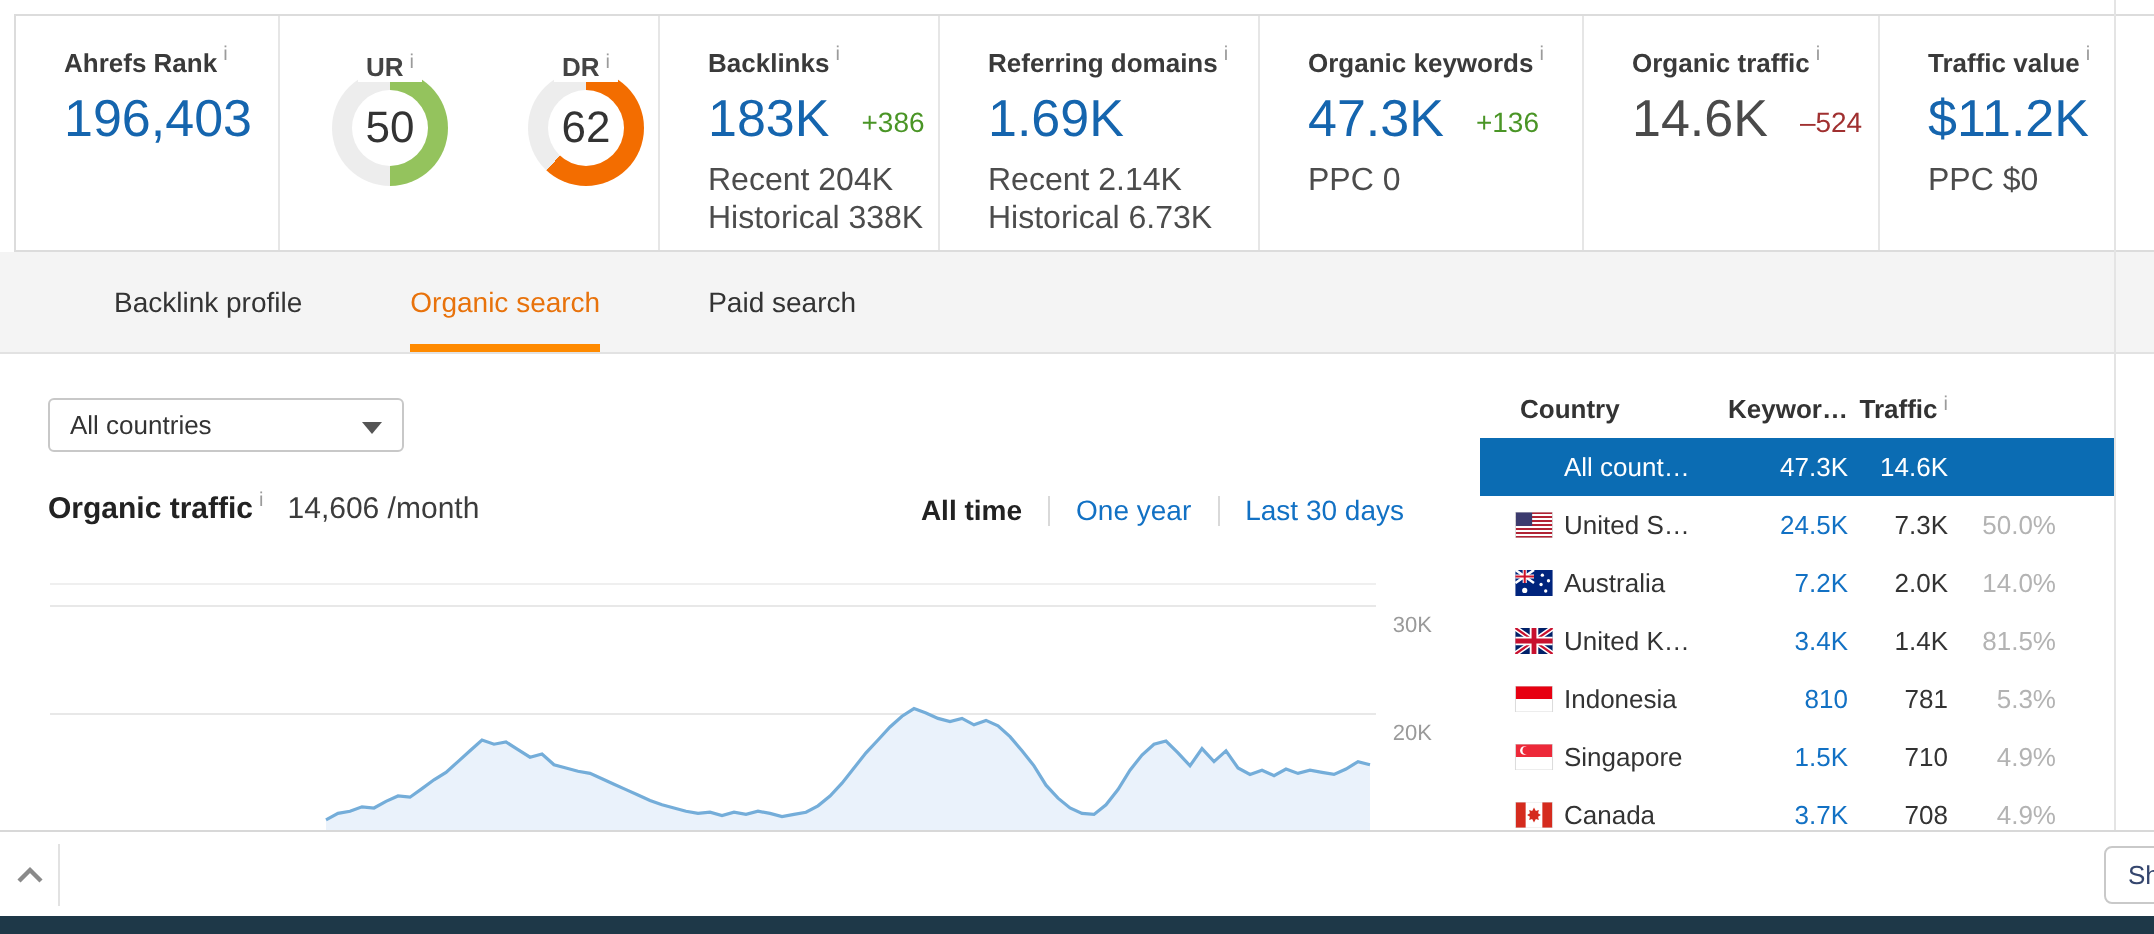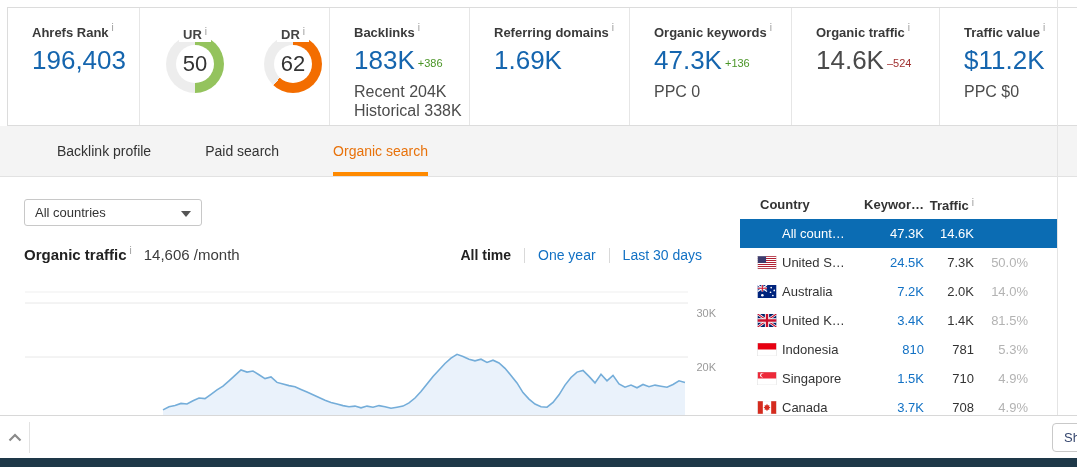--- a/index.html
+++ b/index.html
@@ -12,21 +12,21 @@
   .cards { position:absolute; top:7px; left:7px; right:0; height:119px;
     background:#fff; border-top:1px solid #dcdcdc; border-bottom:1px solid #dcdcdc;
     border-left:1px solid #dcdcdc; display:flex; }
   .card { padding:14px 0 0 24px; }
   .card + .card { border-left:1px solid #e6e6e6; }
   .c1{width:131px;} .c2{width:190px; display:flex; gap:40px; padding:27px 0 0 26px;}
   .c3{width:140px;} .c4{width:160px;} .c5{width:162px;} .c6{width:148px;} .c7{flex:1;}
   .mlabel { font-size:13px; font-weight:bold; color:#3a3a3a; white-space:nowrap; }
   .mval { font-size:26px; color:#1565ae; margin-top:5px; white-space:nowrap; }
   .mval.dark { color:#4a4a4a; }
-  .delta { font-size:11px; margin-left:3px; vertical-align:2px; }
+  .delta { font-size:14px; margin-left:16px; vertical-align:2px; }
   .delta.pos { color:#4a9526; } .delta.neg { color:#a03030; }
   .msub { font-size:16px; color:#4c4c4c; line-height:19px; margin-top:6px; }
   .ii::after { content:"i"; font-size:10px; color:#9b9b9b; vertical-align:6px; margin-left:3px; font-weight:normal; }
   .ii-sm::after { vertical-align:4px; }
   
   .gauge { width:58px; height:58px; border-radius:50%; position:relative; background:#ededed; }
   .gauge::after { content:""; position:absolute; inset:10px; background:#fff; border-radius:50%; }
   .gval { position:absolute; inset:0; display:flex; align-items:center; justify-content:center;
           font-size:22px; color:#333; z-index:2; }
   .glabel { position:absolute; top:-9px; left:50%; transform:translateX(-50%); background:#fff;
@@ -105,41 +105,45 @@
     <div class="mlabel ii"><span>Backlinks</span></div>
     <div class="mval"><span>183K</span><span class="delta pos">+386</span></div>
     <div class="msub">
       <div>Recent 204K</div>
       <div>Historical 338K</div>
     </div>
   </div>
   <div class="card c4">
     <div class="mlabel ii"><span>Referring domains</span></div>
     <div class="mval">1.69K</div>
+    <div class="msub">
+      <div>Recent 2.14K</div>
+      <div>Historical 6.73K</div>
+    </div>
   </div>
   <div class="card c5">
     <div class="mlabel ii"><span>Organic keywords</span></div>
     <div class="mval"><span>47.3K</span><span class="delta pos">+136</span></div>
     <div class="msub">PPC 0</div>
   </div>
   <div class="card c6">
     <div class="mlabel ii"><span>Organic traffic</span></div>
     <div class="mval dark"><span>14.6K</span><span class="delta neg">–524</span></div>
   </div>
   <div class="card c7">
     <div class="mlabel ii"><span>Traffic value</span></div>
     <div class="mval">$11.2K</div>
     <div class="msub">PPC $0</div>
   </div>
 </div>
 
 <div class="tabbar" id="tabbar">
     <div class="tab">Backlink profile</div>
+    <div class="tab active">Organic search</div>
     <div class="tab">Paid search</div>
-    <div class="tab active">Organic search</div>
   </div>
 
 <div class="content">
   <div class="dropdown">
     <span>All countries</span>
     <span class="dd-caret"></span>
   </div>
 
   <div class="title-row">
     <span class="ctitle ii"><span>Organic traffic</span></span>

